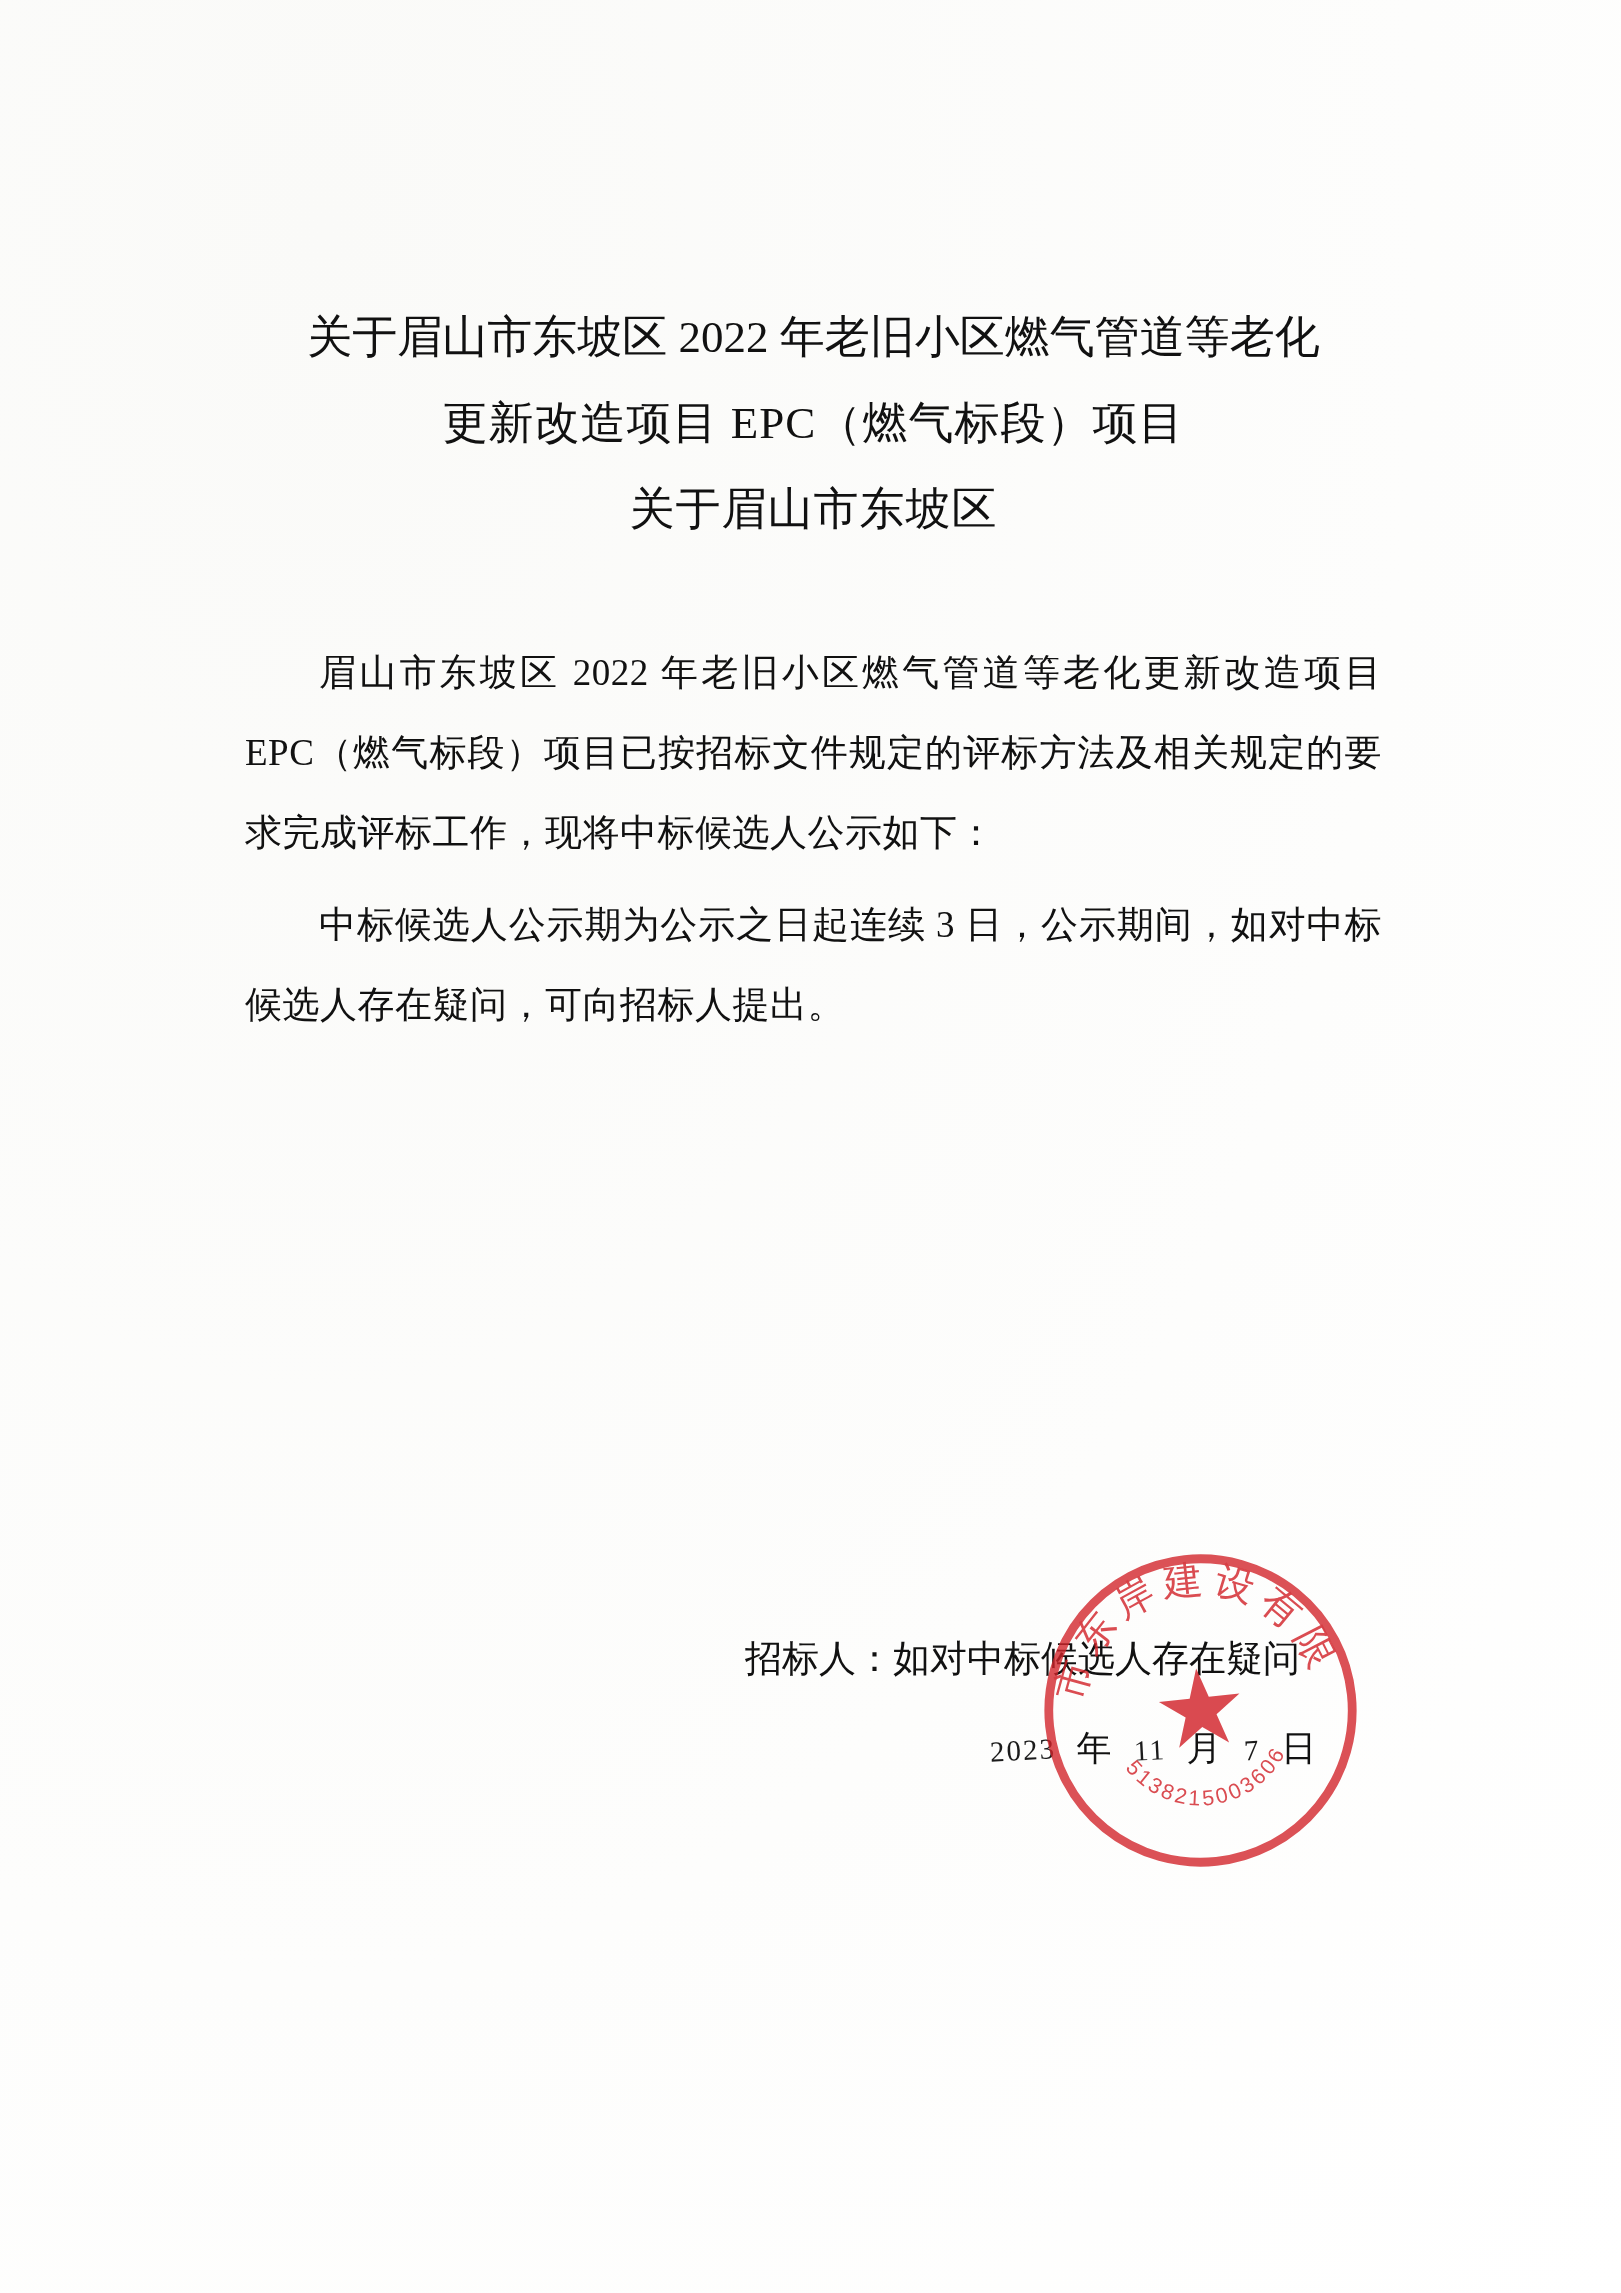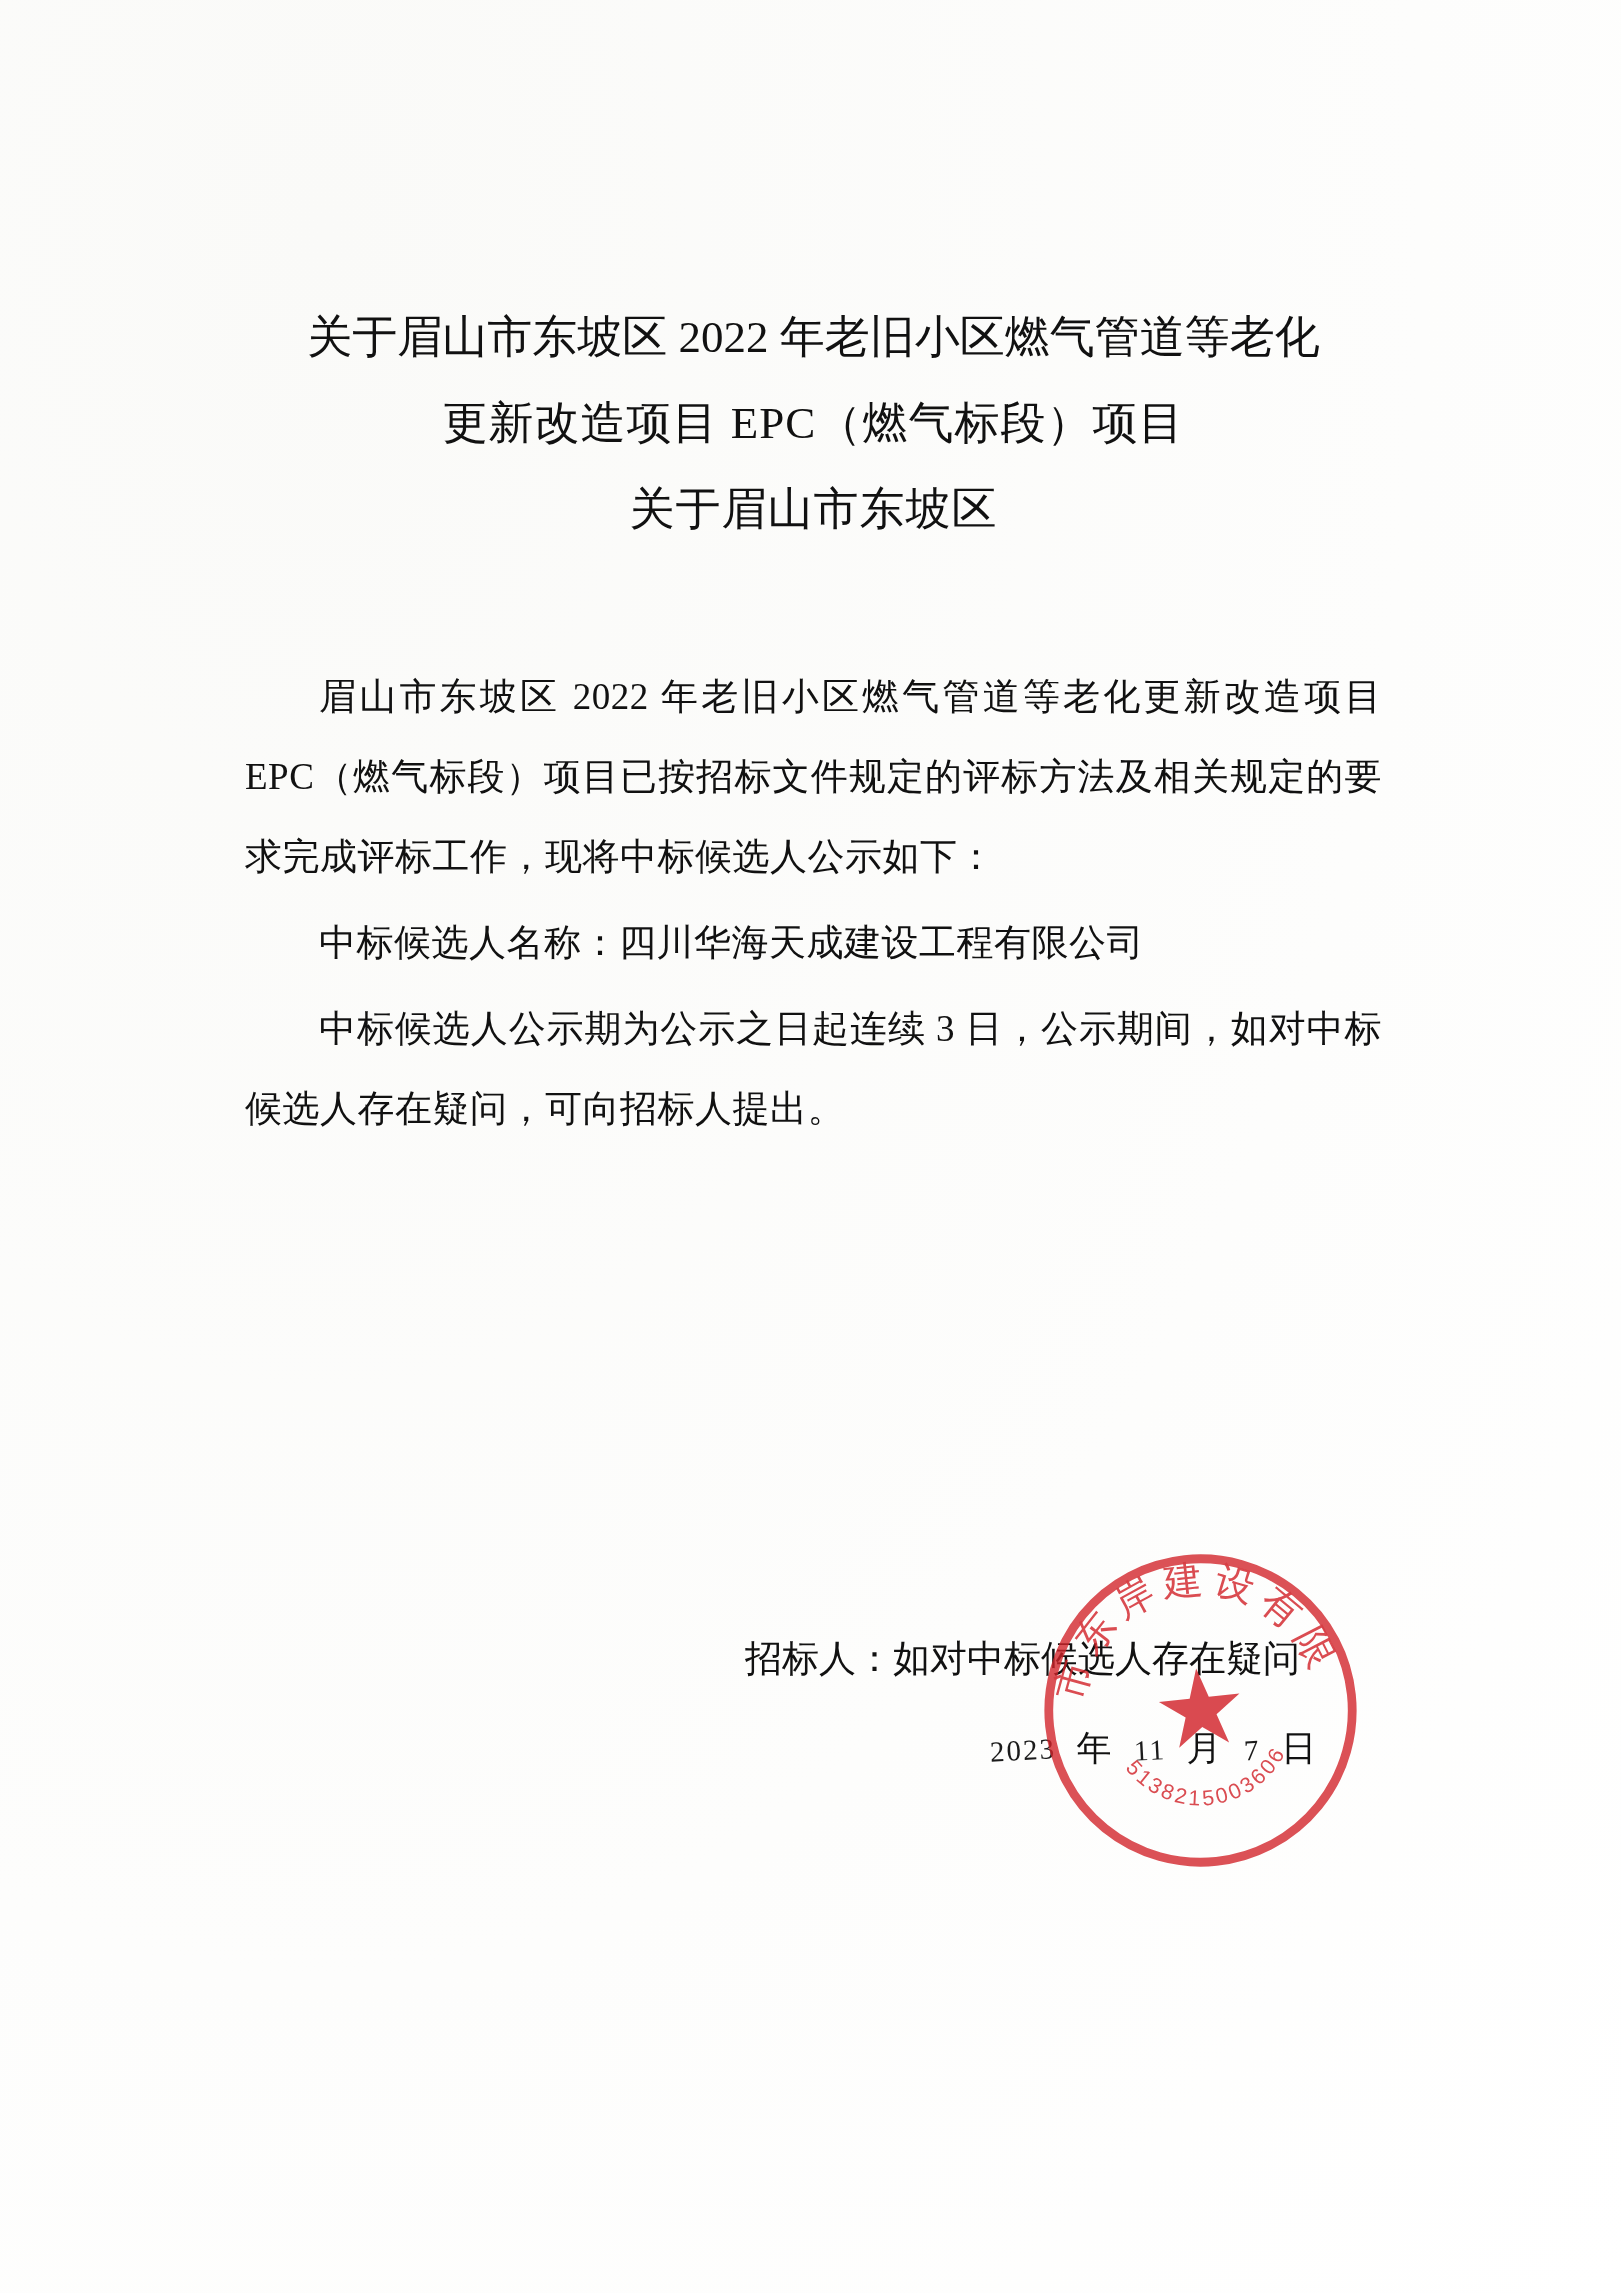--- a/index.html
+++ b/index.html
@@ -50,21 +50,21 @@
     font-family: "Liberation Serif", "DejaVu Serif", serif;
     color: #111;
     white-space: nowrap;
   }
   .title-line.l1 { letter-spacing: 0px; }
   .title-line.l3 { font-size: 45px; }
 
   .body-block {
     position: absolute;
     left: 245px;
-    top: 657px;
+    top: 633px;
     width: 1137px;
     font-family: Liberation Serif, serif;
   }
   .para {
     font-size: 37px;
     line-height: 80px;
     text-align: justify;
     text-justify: inter-ideograph;
     letter-spacing: 0.5px;
     color: #111;
@@ -139,21 +139,20 @@
 
     <div class="title-block">
       <div class="title-line l1">关于眉山市东坡区 2022 年老旧小区燃气管道等老化</div>
       <div class="title-line l2">更新改造项目 EPC（燃气标段）项目</div>
       <div class="title-line l3">关于眉山市东坡区</div>
     </div>
 
     <div class="body-block">
       <p class="para indent">眉山市东坡区 2022 年老旧小区燃气管道等老化更新改造项目 EPC（燃气标段）项目已按招标文件规定的评标方法及相关规定的要求完成评标工作，现将中标候选人公示如下：</p>
       <div class="gap-small"></div>
-      <p class="para indent">中标候选人名称：四川华海天成建设工程有限公司</p>
       <div class="gap-small"></div>
       <p class="para indent">中标候选人公示期为公示之日起连续 3 日，公示期间，如对中标候选人存在疑问，可向招标人提出。</p>
     </div>
 
 
     <div class="signature">
       <div>招标人：如对中标候选人存在疑问</div>
     </div>
 
     <div class="sig-line-2">

